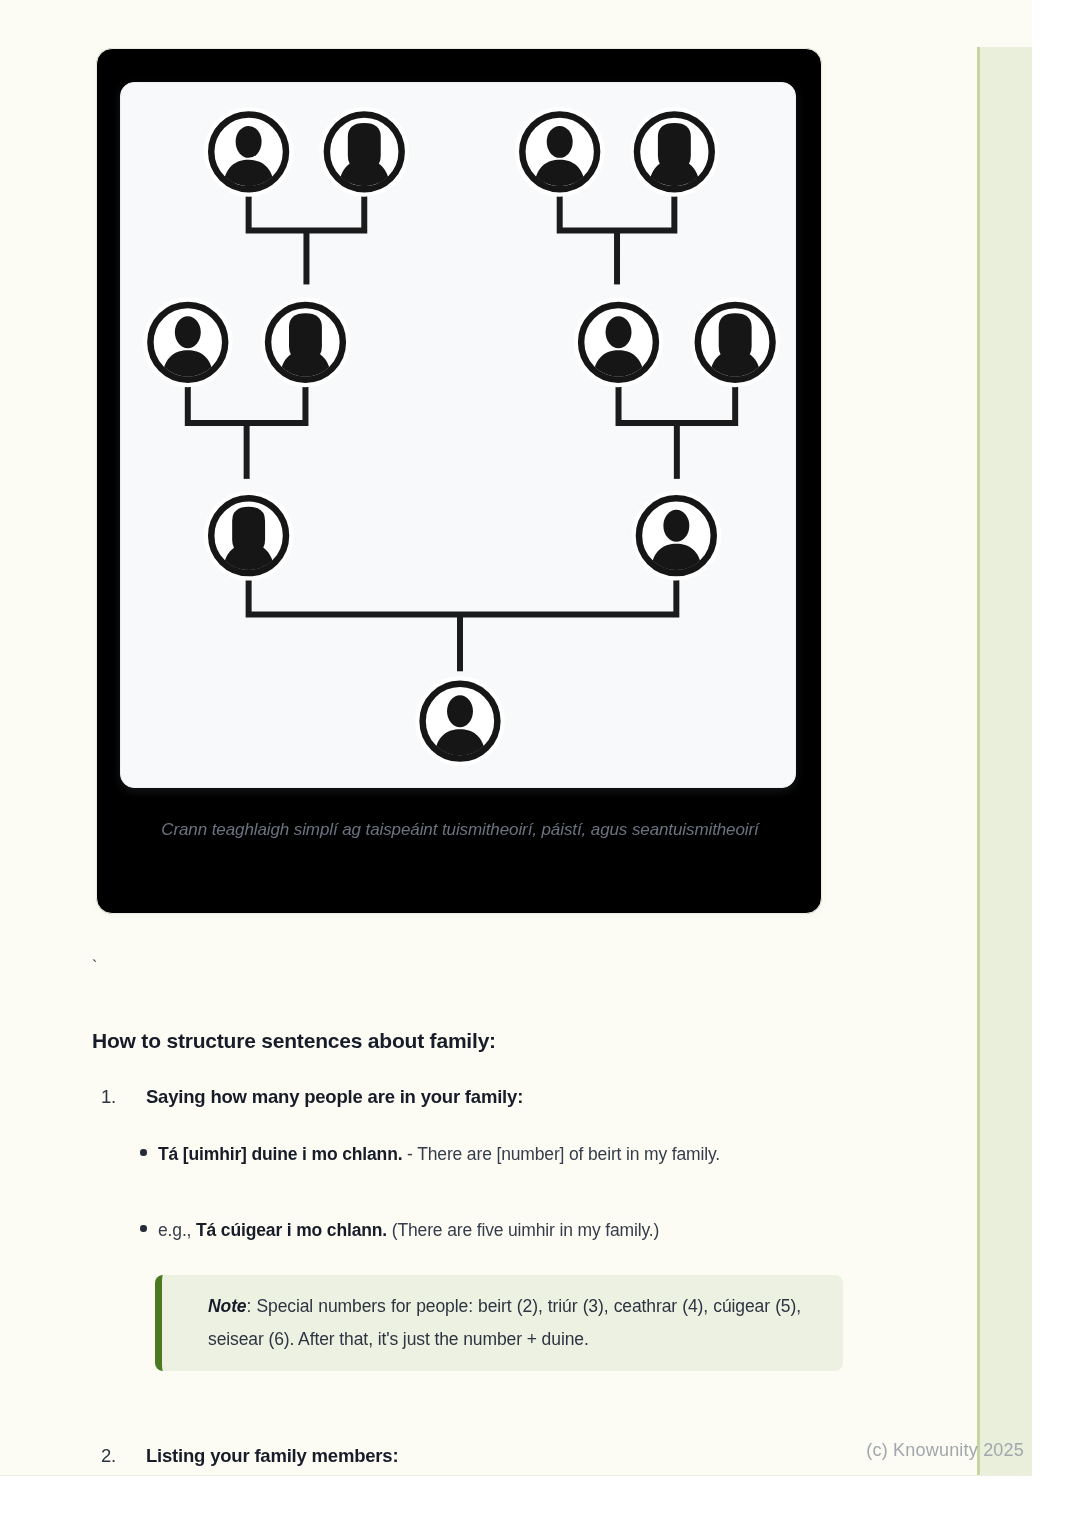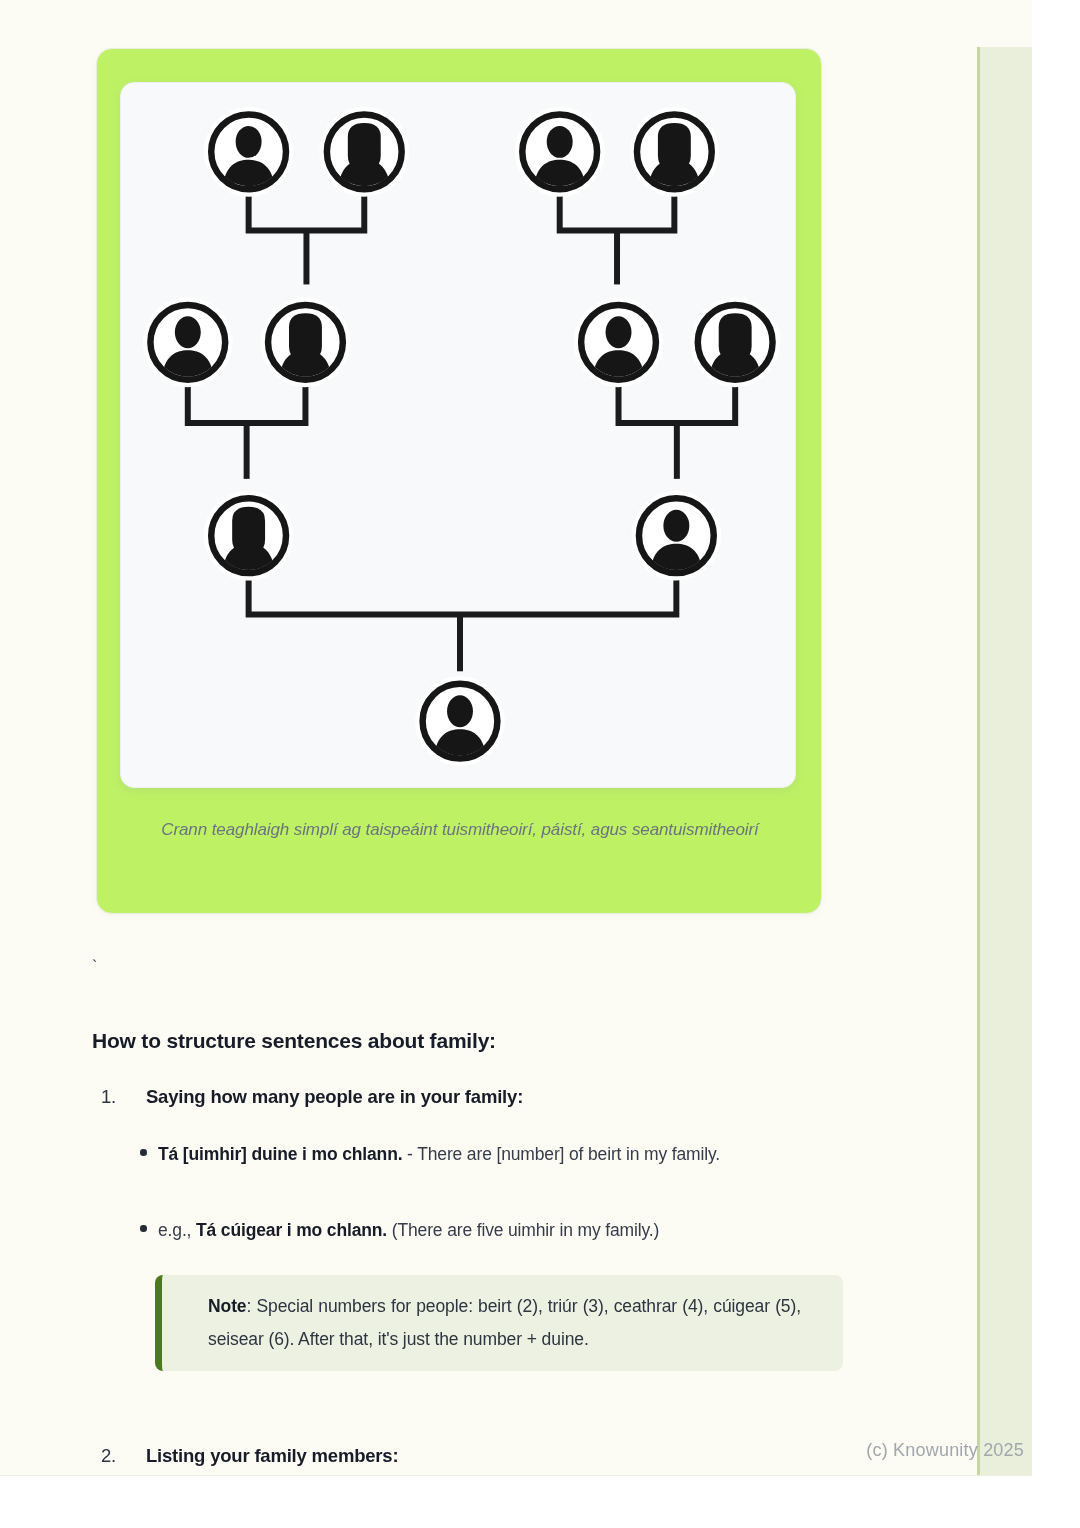--- a/index.html
+++ b/index.html
@@ -11,21 +11,21 @@
   .page-bg{
     position:absolute;left:0;top:0;width:1032px;height:1475px;
     background:#fcfcf4;border-bottom:1px solid #eceee0;
   }
   .side-stripe{
     position:absolute;left:977px;top:47px;width:55px;height:1428px;
     background:#e9efda;border-left:3px solid #c7d5a3;box-sizing:border-box;
   }
   .figure-card{
     position:absolute;left:96px;top:48px;width:726px;height:866px;
-    background:#bef264;border:1px solid #eaece1;border-radius:16px;
+    background:#000000;border:1px solid #eaece1;border-radius:16px;
     box-shadow:0 2px 6px rgba(120,130,100,0.06);box-sizing:border-box;
   }
   .tree-card{
     position:absolute;left:23px;top:33px;width:676px;height:706px;
     background:#f7f9fa;border:1px solid #edeff1;border-radius:14px;
     box-shadow:0 3px 10px rgba(140,150,160,0.16);box-sizing:border-box;overflow:hidden;
   }
   .tree-card svg{display:block;width:100%;height:100%;}
   .figure-caption{
     position:absolute;left:60px;top:766px;width:606px;
@@ -58,21 +58,21 @@
   .bullet-2{left:158px;top:1214px;}
   .note-box{
     position:absolute;left:155px;top:1275px;width:688px;box-sizing:border-box;
     background:#edf1e2;border-left:7px solid #4c781f;border-radius:8px;
     padding:15px 42px 15px 46px;
   }
   .note-box .ntxt{
     font-size:17.5px;line-height:33px;color:#2e3440;text-align:justify;
     letter-spacing:-0.1px;
   }
-  .note-box .b{font-weight:bold;color:#171c28;}
+  .note-box .b{font-weight:bold;color:#171c28;font-style:italic;}
   .credit{
     position:absolute;right:56px;top:1440px;font-size:18px;color:#a1a7ad;
     letter-spacing:0.2px;z-index:5;
   }
 </style>
 </head>
 <body>
 
 <div class="canvas">
 

